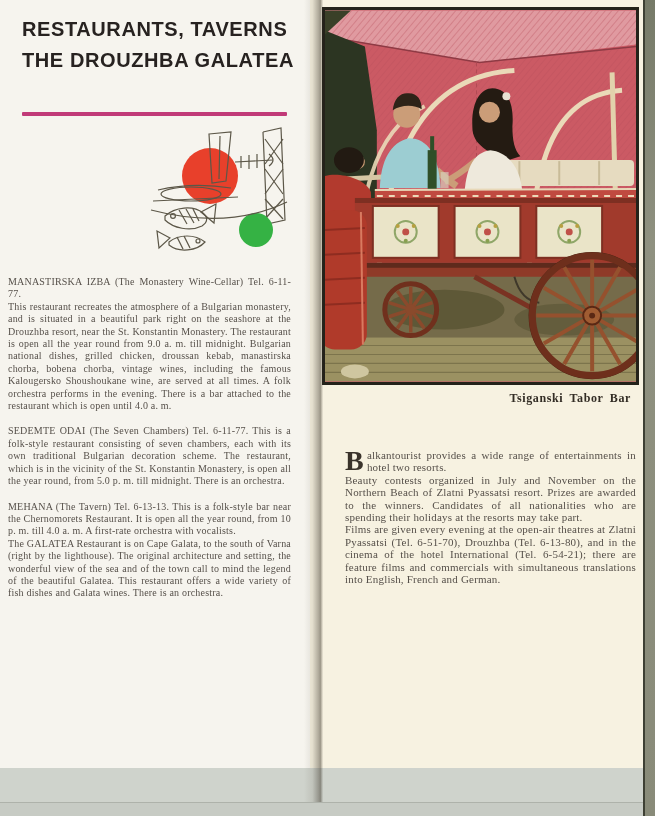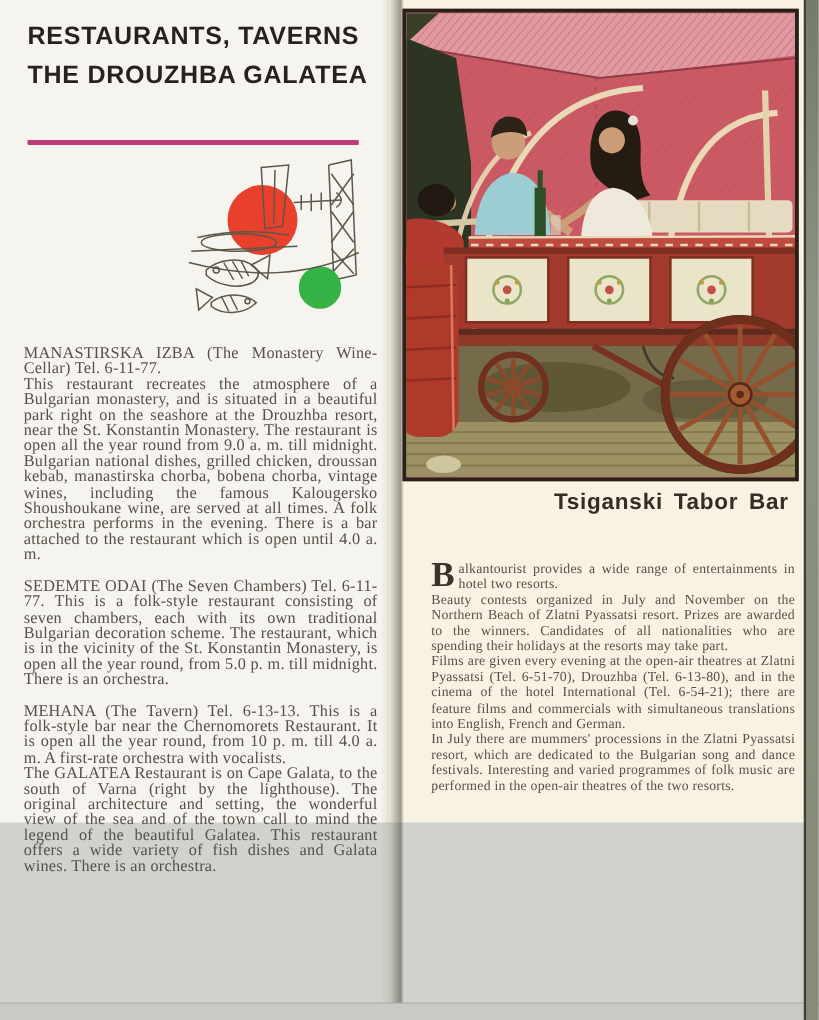--- a/index.html
+++ b/index.html
@@ -1,21 +1,21 @@
 <!DOCTYPE html>
 <html lang="en"><head>
 <meta charset="utf-8">
 <style>
   html,body{margin:0;padding:0;}
   body{
     width:655px;height:816px;position:relative;overflow:hidden;
     background:#cfd3cc;
     font-family:"Liberation Serif",serif;
   }
-  .page{position:absolute;top:0;height:658px;}
+  .page{position:absolute;top:0;height:768px;}
   .page-left{left:0;width:310px;background:#f6f4ee;}
   .page-right{left:310px;width:335px;background:#f7f2e1;}
   .fold-shadow{
     position:absolute;left:304px;top:0;width:24px;height:802px;pointer-events:none;
     background:linear-gradient(to right,rgba(0,0,0,0) 0%,rgba(90,84,68,.12) 35%,rgba(62,56,44,.40) 62%,rgba(62,56,44,.50) 68%,rgba(0,0,0,0) 80%);
     z-index:5;
   }
   .scan-strip-right{
     position:absolute;right:0;top:0;width:10px;height:816px;
     background:linear-gradient(to bottom,#767a68,#8f9180 30%,#898b79);
@@ -31,37 +31,37 @@
     position:absolute;left:22px;top:14px;width:284px;
     font-family:"Liberation Sans",sans-serif;font-weight:700;
     font-size:20px;line-height:31px;letter-spacing:.6px;color:#272220;
   }
   .title-rule{
     position:absolute;left:22px;top:112px;width:265px;height:4px;
     background:#c13a78;border-radius:1px;
   }
   .illustration{position:absolute;left:113px;top:124px;}
   .left-text{
-    position:absolute;left:19px;top:276px;width:283px;
-    font-size:13px;line-height:12.4px;color:#56504a;
+    position:absolute;left:8px;top:276px;width:283px;
+    font-size:10px;line-height:12.4px;color:#56504a;
     text-align:justify;letter-spacing:.2px;hyphens:auto;
   }
   .left-text p{margin:0;}
   .left-text p.gap-after{margin-bottom:13px;}
 
   
   .photo{
     position:absolute;left:12px;top:7px;width:311px;height:372px;
     border:3px solid #24221a;background:#c9606a;z-index:2;
   }
   .photo svg{display:block;}
   .caption{
     position:absolute;left:12px;top:391px;width:317px;
-    font-family:Liberation Sans, sans-serif;font-weight:700;
-    font-size:18px;color:#332d25;text-align:right;padding-right:8px;
+    font-family:Liberation Serif, serif;font-weight:700;
+    font-size:12px;color:#332d25;text-align:right;padding-right:8px;
     letter-spacing:.6px;word-spacing:3px;box-sizing:border-box;
   }
   .right-text{
     position:absolute;left:35px;top:449px;width:291px;
     font-size:11px;line-height:12.4px;color:#56504a;
     text-align:justify;letter-spacing:.2px;hyphens:auto;
   }
   .right-text p{margin:0;}
   .dropcap{
     float:left;font-weight:700;font-size:28px;line-height:22px;
@@ -295,19 +295,18 @@
   </div>
 
   <div class="caption">Tsiganski Tabor Bar</div>
 
   <div class="right-text">
     <p>
       <span class="dropcap">B</span><span>alkantourist provides a wide range of entertainments in hotel two resorts.</span>
     </p>
     <p>Beauty contests organized in July and November on the Northern Beach of Zlatni Pyassatsi resort. Prizes are awarded to the winners. Candidates of all nationalities who are spending their holidays at the resorts may take part.</p>
     <p>Films are given every evening at the open-air theatres at Zlatni Pyassatsi (Tel. 6-51-70), Drouzhba (Tel. 6-13-80), and in the cinema of the hotel International (Tel. 6-54-21); there are feature films and commercials with simultaneous translations into English, French and German.</p>
-    <p>In July there are mummers' processions in the Zlatni Pyassatsi resort, which are dedicated to the Bulgarian song and dance festivals. Interesting and varied programmes of folk music are performed in the open-air theatres of the two resorts.</p>
   </div>
 </div>
 
 <div class="fold-shadow"></div>
 <div class="scan-strip-right"></div>
 <div class="scan-strip-bottom"></div>
 
 </body></html>

